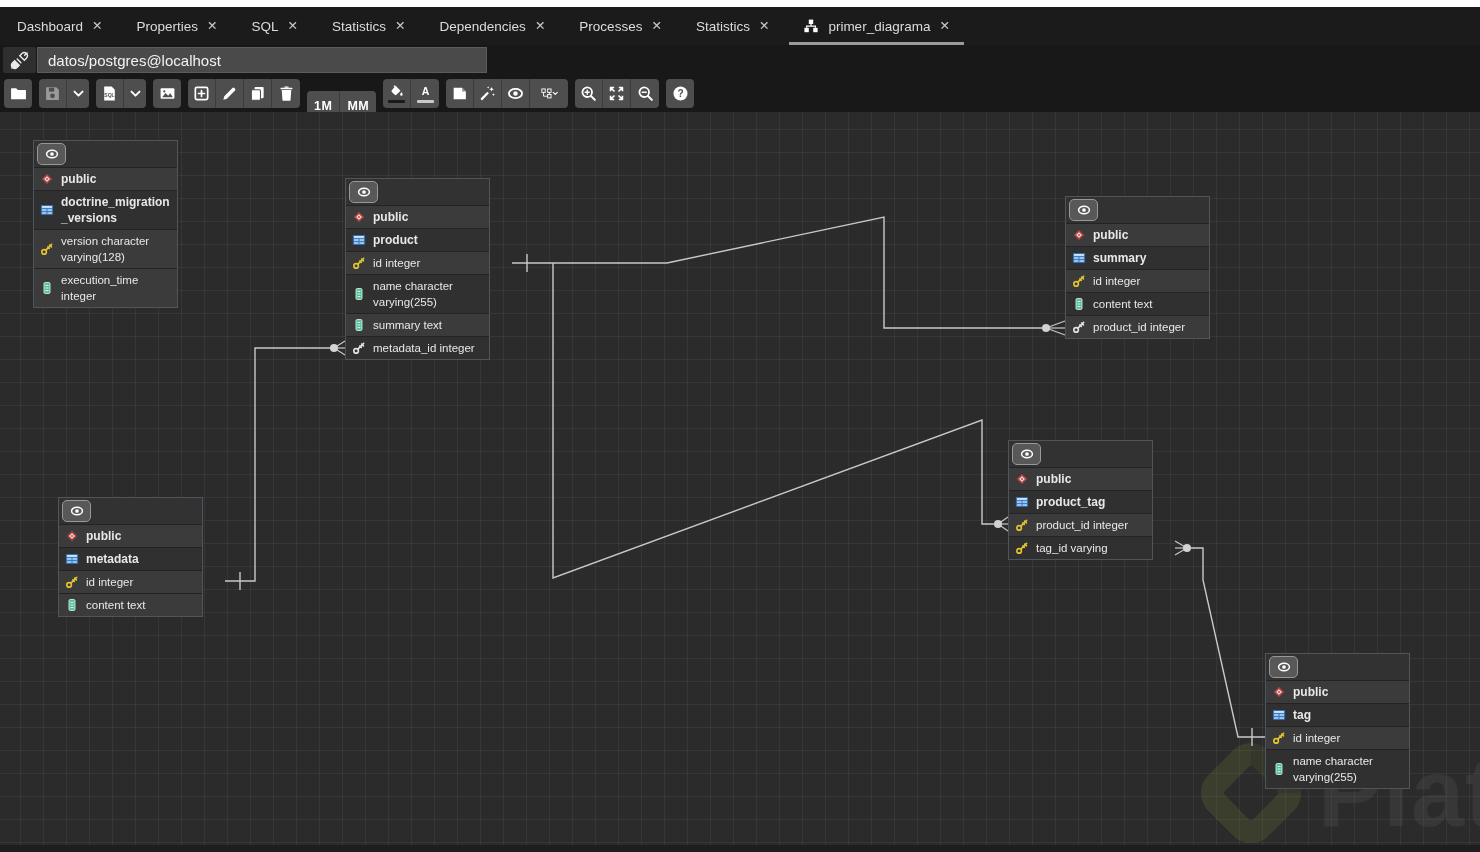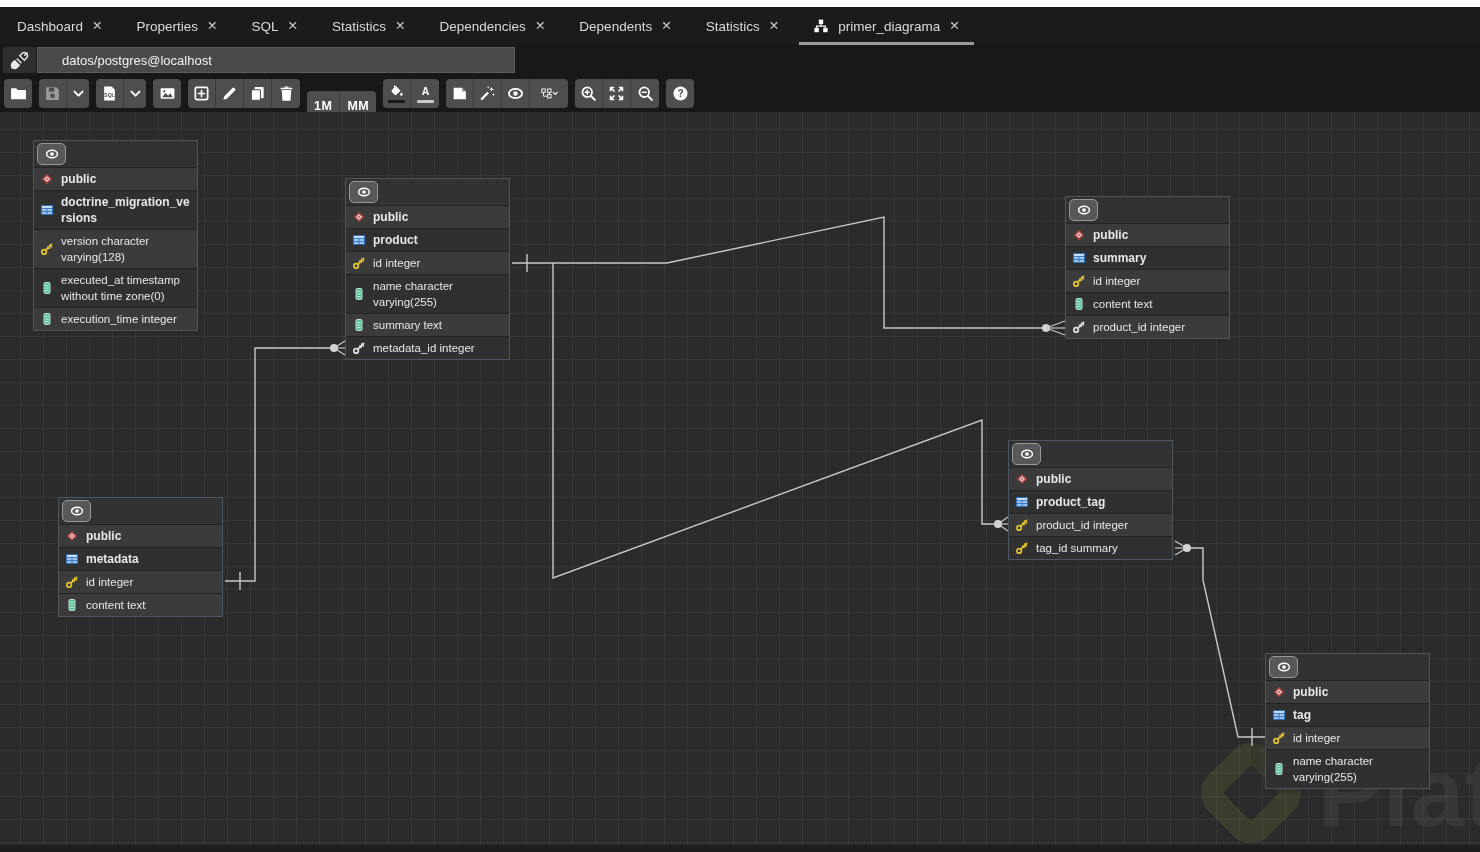--- a/index.html
+++ b/index.html
@@ -10,21 +10,21 @@
   .tab{display:flex;align-items:center;gap:9px;padding:0 17px;color:#dcdcdc;font-size:13.5px;cursor:pointer;position:relative;white-space:nowrap;}
   .tab.active::after{content:"";position:absolute;left:3px;right:3px;bottom:0;height:3px;background:#9b9b9b;}
   .tab .close{color:#c9c9c9;font-size:12.5px;line-height:1;}
   .tab .tabicon{display:flex;color:#ffffff;}
   .tab .tabicon svg{width:16px;height:16px;display:block}
   
   .barrow{background:#181818;display:flex;align-items:center;}
   .connrow{height:30px;}
   .plugbtn{width:33px;height:26px;margin-left:3px;background:#2f2f2f;display:flex;align-items:center;justify-content:center;color:#eaeaea;border-radius:2px;flex:0 0 auto;}
   .plugbtn svg{width:19px;height:19px;}
-  .conninput{width:428px;height:24px;background:#4a4a4a;border:1px solid #5c5c5c;color:#f2f2f2;font-size:13px;padding:0 24px;font-family:inherit;outline:none;margin-left:1px;}
+  .conninput{width:428px;height:24px;background:#4a4a4a;border:1px solid #5c5c5c;color:#f2f2f2;font-size:15px;padding:0 10px;font-family:inherit;outline:none;margin-left:1px;}
   .toolrow{height:37px;padding:0 4px;gap:7px;}
   .tgroup{display:flex;flex:0 0 auto;}
   .tbtn{min-width:28px;height:29px;background:#4e4e4e;color:#ffffff;display:flex;align-items:center;justify-content:center;padding:0 2px;cursor:pointer;box-sizing:border-box;}
   .tgroup .tbtn{border-right:1px solid #3c3c3c;}
   .tgroup .tbtn:first-child{border-radius:4px 0 0 4px;}
   .tgroup .tbtn:last-child{border-radius:0 4px 4px 0;border-right:none;}
   .tgroup .tbtn:first-child:last-child{border-radius:4px;}
   .tbtn.disabled{color:#9a9a9a;}
   .tbtn.narrow{min-width:22px;}
   .tbtn.wide{min-width:38px;}
@@ -34,21 +34,21 @@
   .stack svg{width:15px;height:14px;}
   .swatch{width:17px;height:3px;border-radius:1px;}
   
   .canvas{position:absolute;left:0;top:112px;right:0;bottom:7px;background:#2b2b2b;
     background-image:linear-gradient(rgba(255,255,255,.05) 1px,transparent 1px),
                      linear-gradient(90deg,rgba(255,255,255,.05) 1px,transparent 1px);
     background-size:23px 23px;background-position:-3px -6px;z-index:0;}
   .bottom-strip{position:absolute;left:0;bottom:0;height:7px;width:100%;background:#1e1e1e;z-index:4;}
   #edges{position:absolute;left:0;top:0;width:1480px;height:852px;pointer-events:none;z-index:2;}
   
-  .tbl{position:absolute;width:165px;background:#303030;border:1px solid #4d565e;box-sizing:border-box;color:#e8e8e8;font-size:11.5px;z-index:3;}
+  .tbl{position:absolute;width:145px;background:#303030;border:1px solid #4d565e;box-sizing:border-box;color:#e8e8e8;font-size:11.5px;z-index:3;}
   .tbl-head{height:26px;display:flex;align-items:center;padding:0 3px;background:#323232;box-sizing:border-box;}
   .eyebtn{width:27px;height:20px;background:#585858;border:1px solid #989898;border-radius:5px;display:flex;align-items:center;justify-content:center;color:#ffffff;cursor:pointer;}
   .eyebtn svg{width:14px;height:14px;display:block}
   .trow{display:flex;align-items:center;gap:7px;padding:3px 6px;border-top:1px solid #232323;line-height:16px;box-sizing:border-box;min-height:23px;}
   .trow.alt{background:#3b3b3b;}
   .trow.bold{font-weight:bold;font-size:12px;}
   .trow .ric{flex:0 0 14px;display:flex;}
   .trow .ric svg{width:14px;height:14px;display:block}
   .trow .txt{overflow-wrap:anywhere;}
   
@@ -76,21 +76,21 @@
       </div>
       <div class="tab">
         <span>Statistics</span>
         <span class="close">✕</span>
       </div>
       <div class="tab">
         <span>Dependencies</span>
         <span class="close">✕</span>
       </div>
       <div class="tab">
-        <span>Dependents</span>
+        <span>Processes</span>
         <span class="close">✕</span>
       </div>
       <div class="tab">
         <span>Statistics</span>
         <span class="close">✕</span>
       </div>
       <div class="tab active">
         <span class="tabicon">
           <svg viewBox="0 0 16 16">
             <rect x="5.8" y="1.6" width="4.4" height="4.4" fill="currentColor"></rect>
@@ -400,29 +400,20 @@
           <span class="ric">
             <svg viewBox="0 0 16 16">
               <g stroke="#e3c42f" fill="none" stroke-width="1.9">
                 <circle cx="4.7" cy="11.3" r="2.6"></circle>
                 <path d="M6.7 9.3l6.6-6.6M11 3.6l2 2M8.9 5.7l1.7 1.7" stroke-linecap="round"></path>
               </g>
             </svg>
           </span>
           <span class="txt">version character varying(128)</span>
         </div>
-        <div class="trow">
-          <span class="ric">
-            <svg viewBox="0 0 16 16">
-              <rect x="4.6" y="1.8" width="6.8" height="12.4" rx="1.3" fill="#4fbd92" stroke="#dff7ee" stroke-width="1"></rect>
-              <path d="M6.3 5h3.4M6.3 8h3.4M6.3 11h3.4" stroke="#eafff6" stroke-width="1.1"></path>
-            </svg>
-          </span>
-          <span class="txt">executed_at timestamp without time zone(0)</span>
-        </div>
         <div class="trow alt">
           <span class="ric">
             <svg viewBox="0 0 16 16">
               <rect x="4.6" y="1.8" width="6.8" height="12.4" rx="1.3" fill="#4fbd92" stroke="#dff7ee" stroke-width="1"></rect>
               <path d="M6.3 5h3.4M6.3 8h3.4M6.3 11h3.4" stroke="#eafff6" stroke-width="1.1"></path>
             </svg>
           </span>
           <span class="txt">execution_time integer</span>
         </div>
       </div>
@@ -605,21 +596,21 @@
         </div>
         <div class="trow">
           <span class="ric">
             <svg viewBox="0 0 16 16">
               <g stroke="#e3c42f" fill="none" stroke-width="1.9">
                 <circle cx="4.7" cy="11.3" r="2.6"></circle>
                 <path d="M6.7 9.3l6.6-6.6M11 3.6l2 2M8.9 5.7l1.7 1.7" stroke-linecap="round"></path>
               </g>
             </svg>
           </span>
-          <span class="txt">tag_id summary</span>
+          <span class="txt">tag_id varying</span>
         </div>
       </div>
       <div class="tbl" style="left: 58px; top: 497px;">
         <div class="tbl-head">
           <div class="eyebtn">
             <span style="display: flex;">
               <svg viewBox="0 0 16 16">
                 <ellipse cx="8" cy="8" rx="6.2" ry="4.3" fill="none" stroke="currentColor" stroke-width="1.7"></ellipse>
                 <circle cx="8" cy="8" r="2.1" fill="currentColor"></circle>
               </svg>

